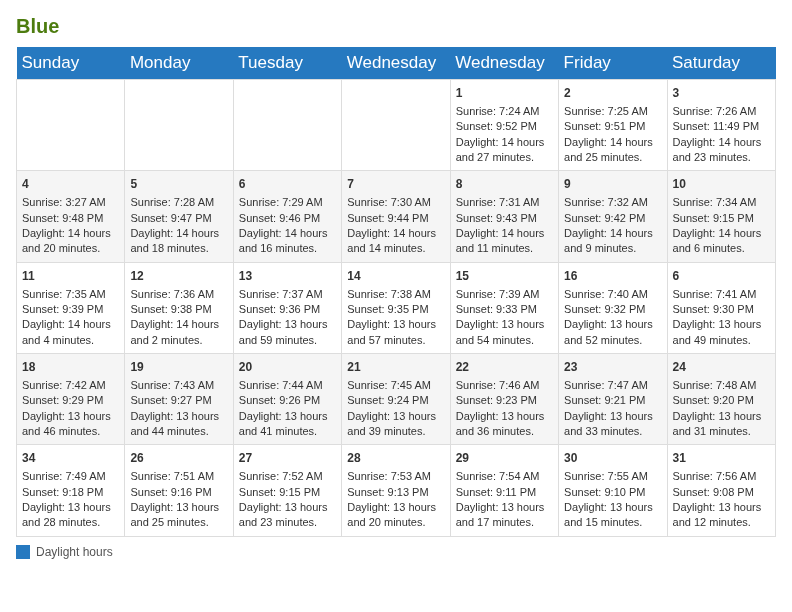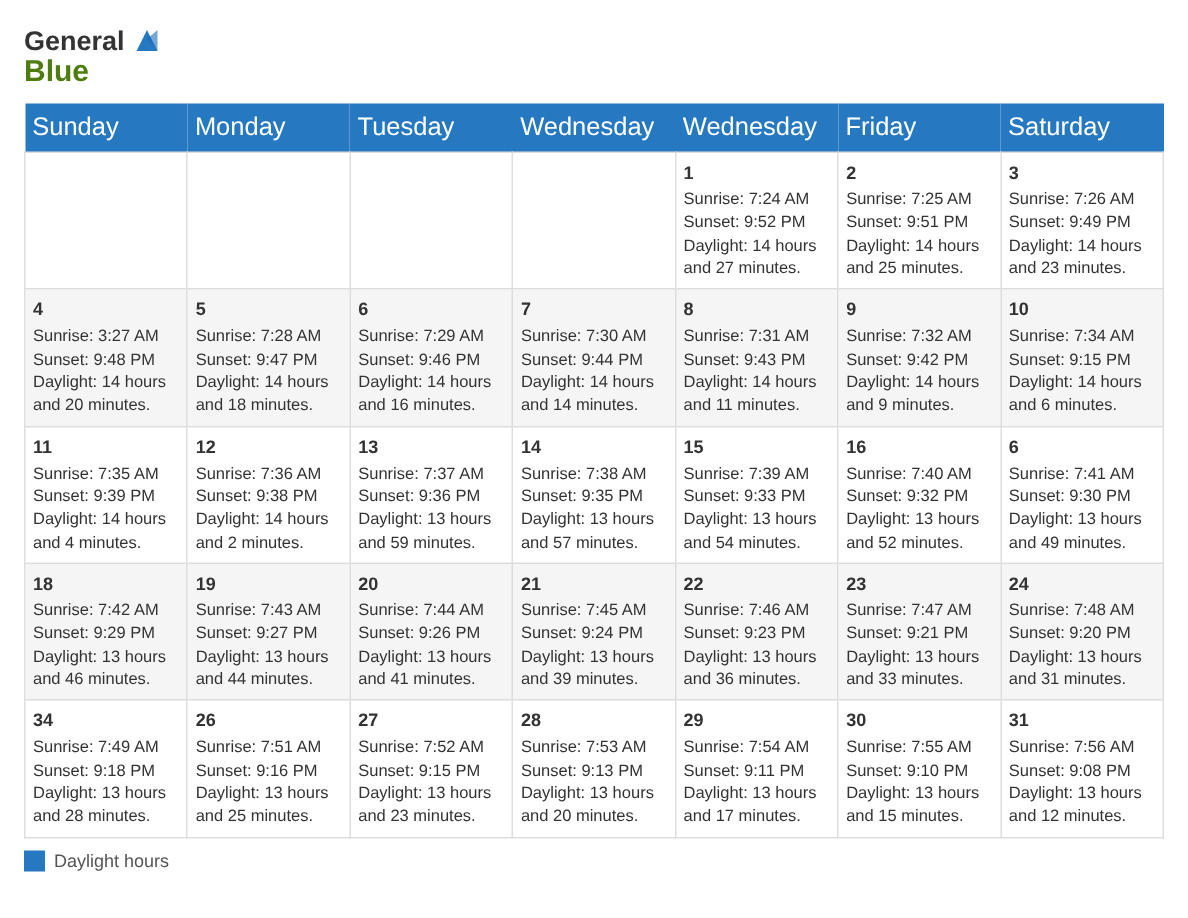--- a/index.html
+++ b/index.html
@@ -103,27 +103,20 @@
       background: #2679c0;
       display: inline-block;
     }
   </style>
 </head>
 <body>
 
 <div class="header-area">
   <div class="logo">
     <div>
-      <div style="display:flex;align-items:center;gap:2px;">
-        <span class="logo-text-general">General</span>
-        <svg class="logo-icon" viewBox="0 0 22 22" xmlns="http://www.w3.org/2000/svg">
-          <polygon points="4,18 11,4 18,18" fill="#2679c0"></polygon>
-          <polygon points="11,10 18,4 18,18" fill="#1a6bb5" opacity="0.6"></polygon>
-        </svg>
-      </div>
       <div>
         <span class="logo-text-blue">Blue</span>
       </div>
     </div>
   </div>
 </div>
 
 <table>
   <thead>
     <tr>
@@ -137,21 +130,21 @@
       </tr>
   </thead>
   <tbody id="calendar-body">
   <tr>
         <td class="empty-cell"></td>
         <td class="empty-cell"></td>
         <td class="empty-cell"></td>
         <td class="empty-cell"></td>
         <td><span class="day-num">1</span><span>Sunrise: 7:24 AM</span><br><span>Sunset: 9:52 PM</span><br><span>Daylight: 14 hours and 27 minutes.</span></td>
         <td><span class="day-num">2</span><span>Sunrise: 7:25 AM</span><br><span>Sunset: 9:51 PM</span><br><span>Daylight: 14 hours and 25 minutes.</span></td>
-        <td><span class="day-num">3</span><span>Sunrise: 7:26 AM</span><br><span>Sunset: 9:49 PM</span><br><span>Daylight: 14 hours and 23 minutes.</span></td>
+        <td><span class="day-num">3</span><span>Sunrise: 7:26 AM</span><br><span>Sunset: 11:49 PM</span><br><span>Daylight: 14 hours and 23 minutes.</span></td>
       </tr>
       <tr>
         <td><span class="day-num">4</span><span>Sunrise: 3:27 AM</span><br><span>Sunset: 9:48 PM</span><br><span>Daylight: 14 hours and 20 minutes.</span></td>
         <td><span class="day-num">5</span><span>Sunrise: 7:28 AM</span><br><span>Sunset: 9:47 PM</span><br><span>Daylight: 14 hours and 18 minutes.</span></td>
         <td><span class="day-num">6</span><span>Sunrise: 7:29 AM</span><br><span>Sunset: 9:46 PM</span><br><span>Daylight: 14 hours and 16 minutes.</span></td>
         <td><span class="day-num">7</span><span>Sunrise: 7:30 AM</span><br><span>Sunset: 9:44 PM</span><br><span>Daylight: 14 hours and 14 minutes.</span></td>
         <td><span class="day-num">8</span><span>Sunrise: 7:31 AM</span><br><span>Sunset: 9:43 PM</span><br><span>Daylight: 14 hours and 11 minutes.</span></td>
         <td><span class="day-num">9</span><span>Sunrise: 7:32 AM</span><br><span>Sunset: 9:42 PM</span><br><span>Daylight: 14 hours and 9 minutes.</span></td>
         <td><span class="day-num">10</span><span>Sunrise: 7:34 AM</span><br><span>Sunset: 9:15 PM</span><br><span>Daylight: 14 hours and 6 minutes.</span></td>
       </tr>

